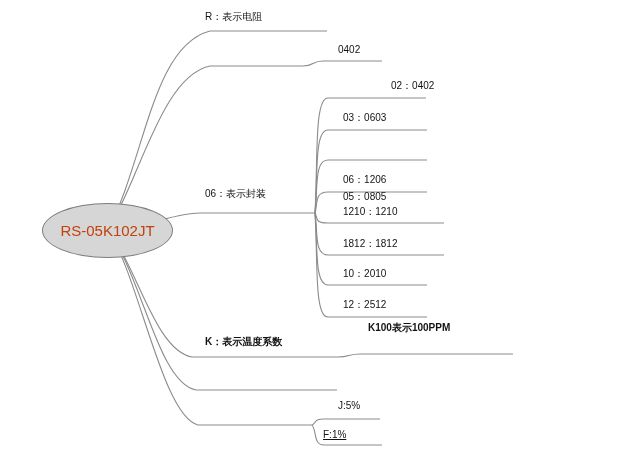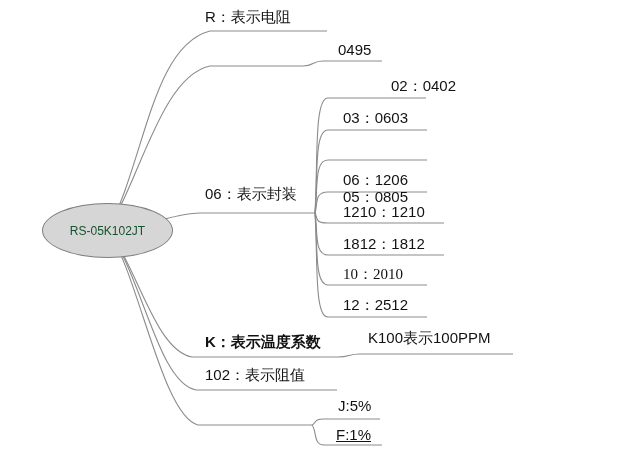--- a/index.html
+++ b/index.html
@@ -16,38 +16,38 @@
     left: 0; top: 0;
     width: 625px; height: 469px;
   }
   .links path {
     fill: none;
     stroke: #8b8b8b;
     stroke-width: 1.1;
   }
   .node-label {
     position: absolute;
-    font-size: 15px;
+    font-size: 10px;
     line-height: 16px;
     color: #121212;
     white-space: nowrap;
     cursor: default;
   }
   .root-node {
     position: absolute;
     left: 42px; top: 203px;
     width: 129px; height: 53px;
     background: #d6d6d6;
     border: 1px solid #7d7d7d;
     border-radius: 50%;
     display: flex;
     align-items: center;
     justify-content: center;
-    font-size: 12px;
-    color: #14532d;
+    font-size: 15px;
+    color: #c2410c;
     white-space: nowrap;
   }
 </style>
 </head>
 <body>
 
 <div class="canvas">
 
   <svg class="links" viewBox="0 0 625 469" xmlns="http://www.w3.org/2000/svg">
     <path d="M108,230 C145,160 152,46 210,31 L327,31"></path>
@@ -67,33 +67,32 @@
     <path d="M108,231 C142,275 158,383 196,390 L337,390"></path>
     <path d="M108,231 C138,272 162,416 198,425 L312,425"></path>
     <path d="M312,425 C317,423 313,419 324,419 L380,419"></path>
     <path d="M312,425 C317,431 313,445 324,445 L382,445"></path>
   </svg>
 
   <div class="root-node">RS-05K102JT</div>
 
   <div class="node-label" style="left:205px; top:9px;">R：表示电阻</div>
 
-  <div class="node-label" style="left:338px; top:42px;">0495</div>
+  <div class="node-label" style="left:338px; top:42px;">0402</div>
 
   <div class="node-label" style="left:205px; top:186px;">06：表示封装</div>
   <div class="node-label" style="left:343px; top:78px;margin-left:48px;">02：0402</div>
   <div class="node-label" style="left:343px; top:110px;">03：0603</div>
   <div class="node-label" style="left:343px; top:141px;margin-top:48px;">05：0805</div>
   <div class="node-label" style="left:343px; top:172px;">06：1206</div>
   <div class="node-label" style="left:343px; top:204px;">1210：1210</div>
   <div class="node-label" style="left:343px; top:236px;">1812：1812</div>
-  <div class="node-label" style="left:343px; top:266px;font-family:Liberation Serif, serif;">10：2010</div>
+  <div class="node-label" style="left:343px; top:266px;">10：2010</div>
   <div class="node-label" style="left:343px; top:297px;">12：2512</div>
 
   <div class="node-label" style="left:205px; top:334px;font-weight:bold;">K：表示温度系数</div>
-  <div class="node-label" style="left:368px; top:330px;">K100表示100PPM</div>
+  <div class="node-label" style="left:368px; top:320px;font-weight:bold;">K100表示100PPM</div>
 
-  <div class="node-label" style="left:205px; top:367px;">102：表示阻值</div>
 
   <div class="node-label" style="left:338px; top:398px;text-align:right;">J:5%</div>
-  <div class="node-label" style="left:336px; top:427px;text-decoration:underline;">F:1%</div>
+  <div class="node-label" style="left:323px; top:427px;text-decoration:underline;">F:1%</div>
 
 </div>
 
 </body></html>

